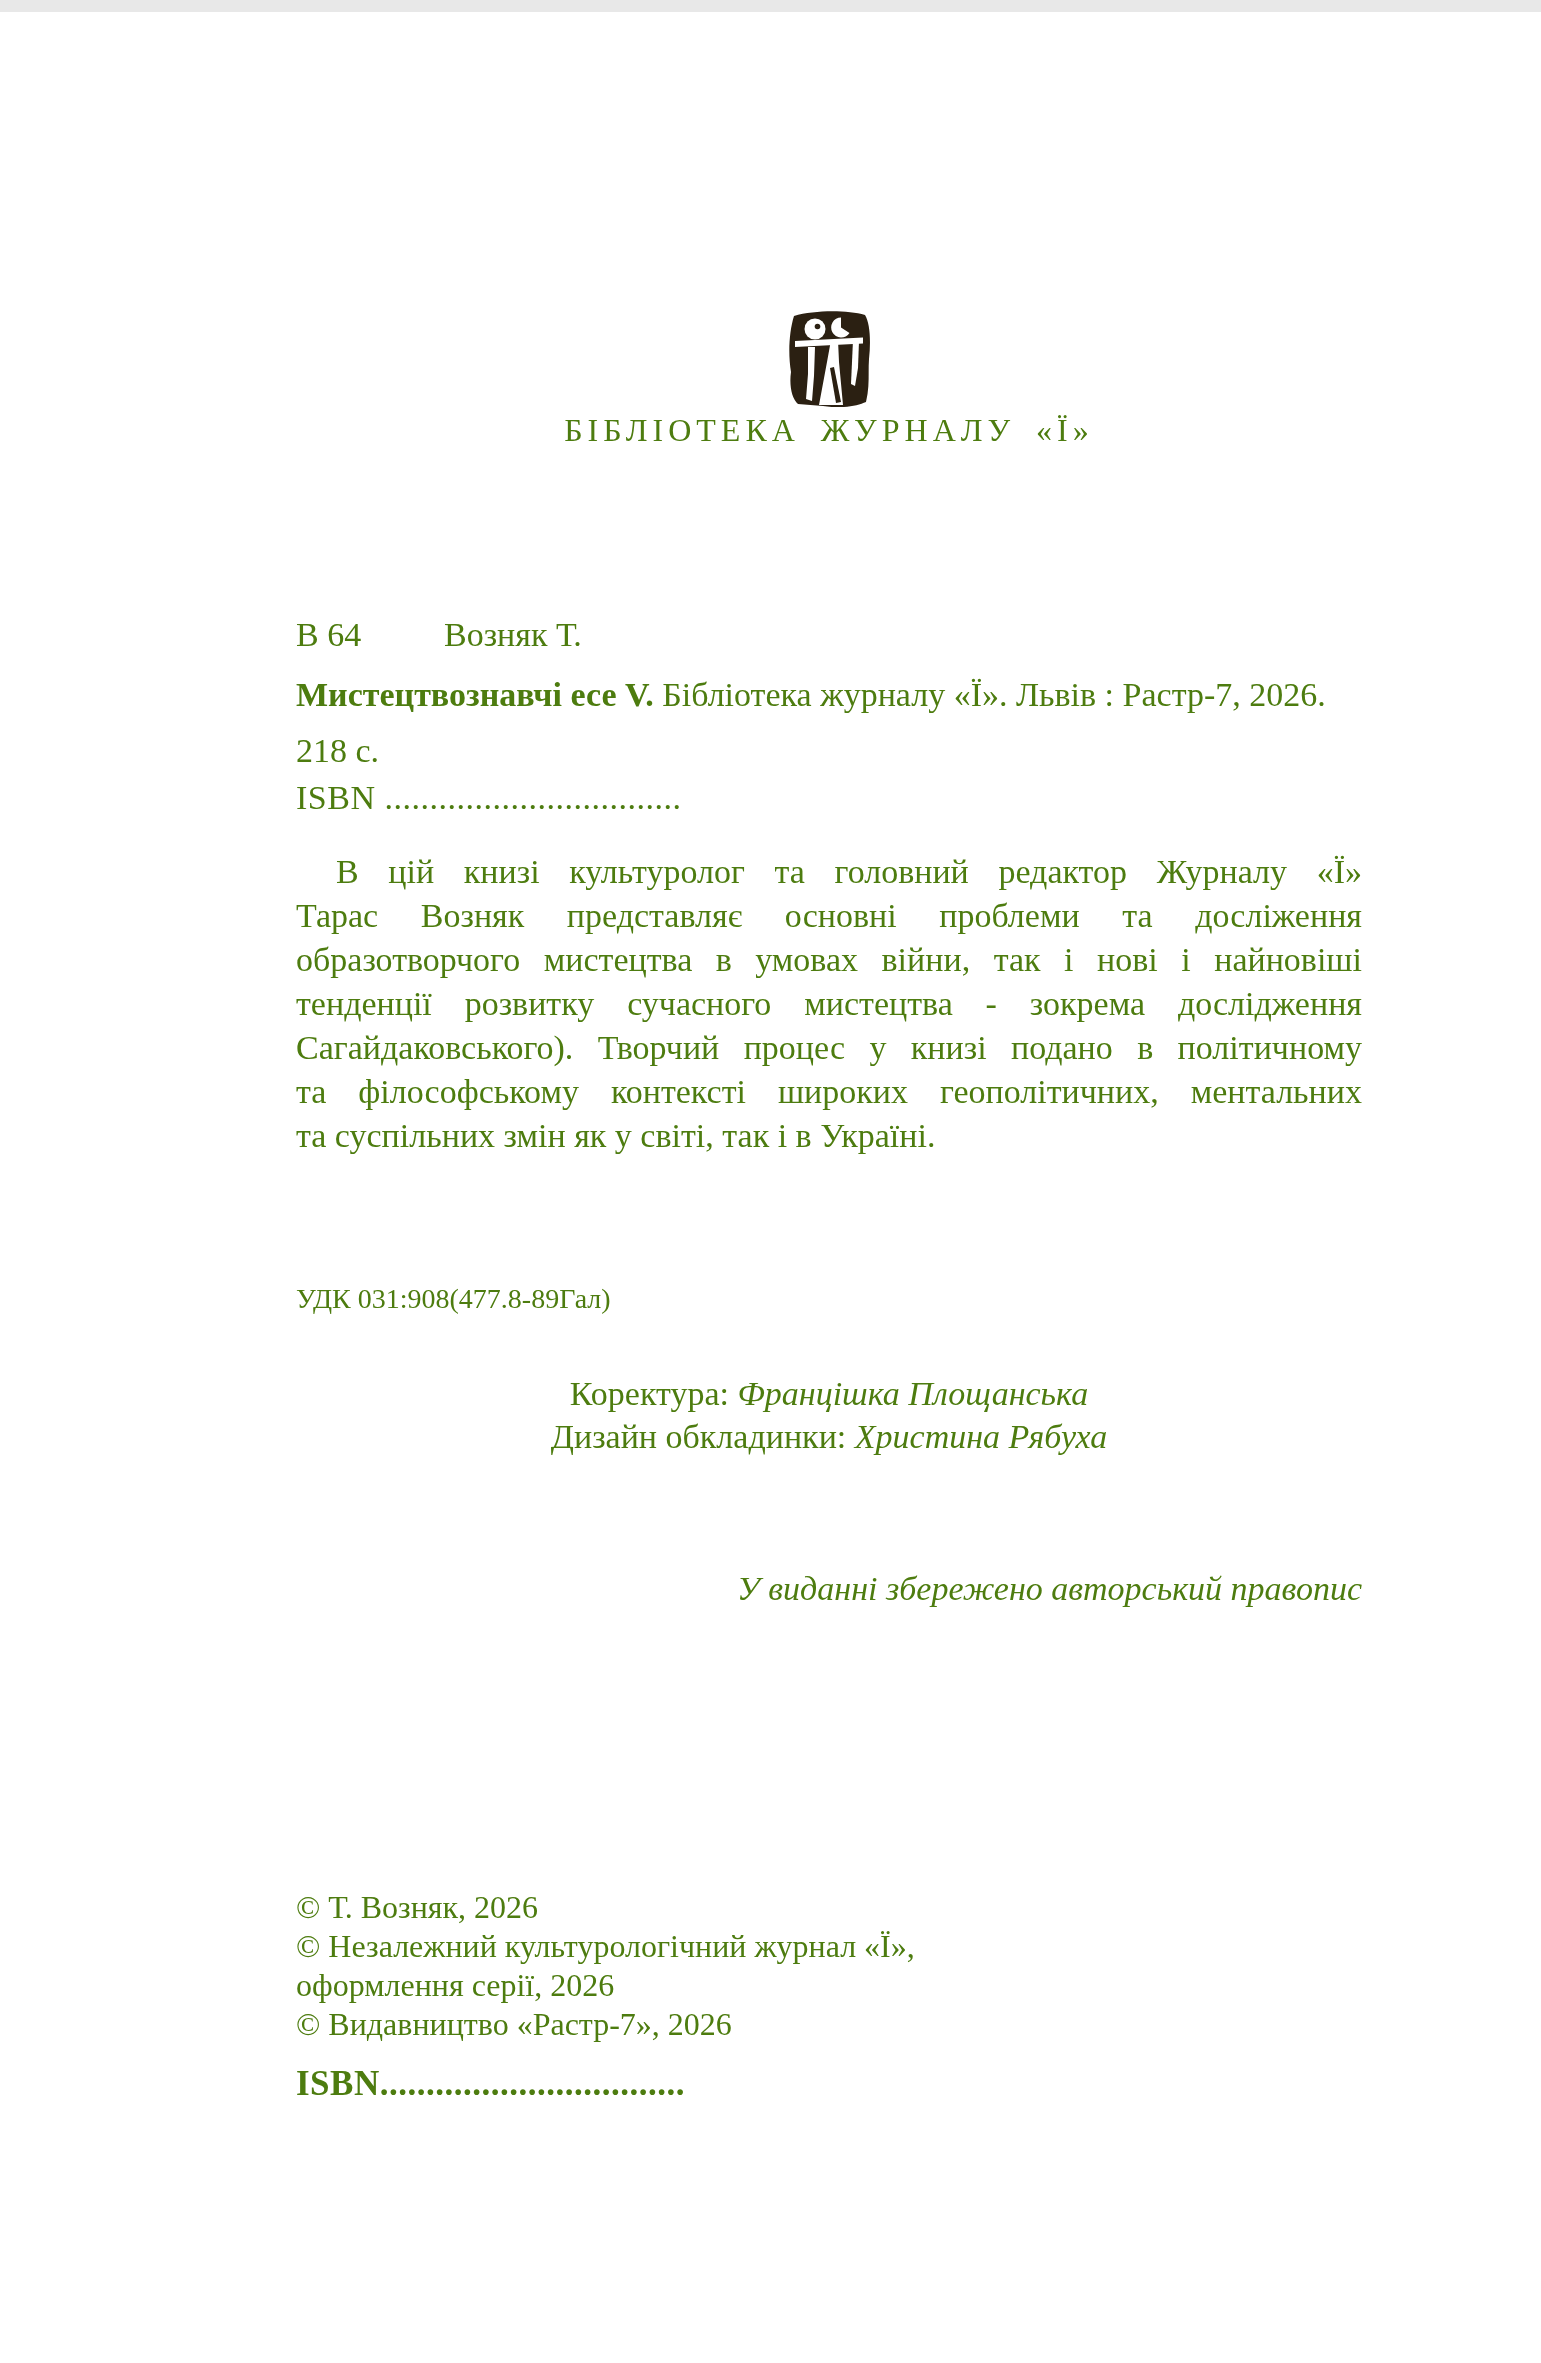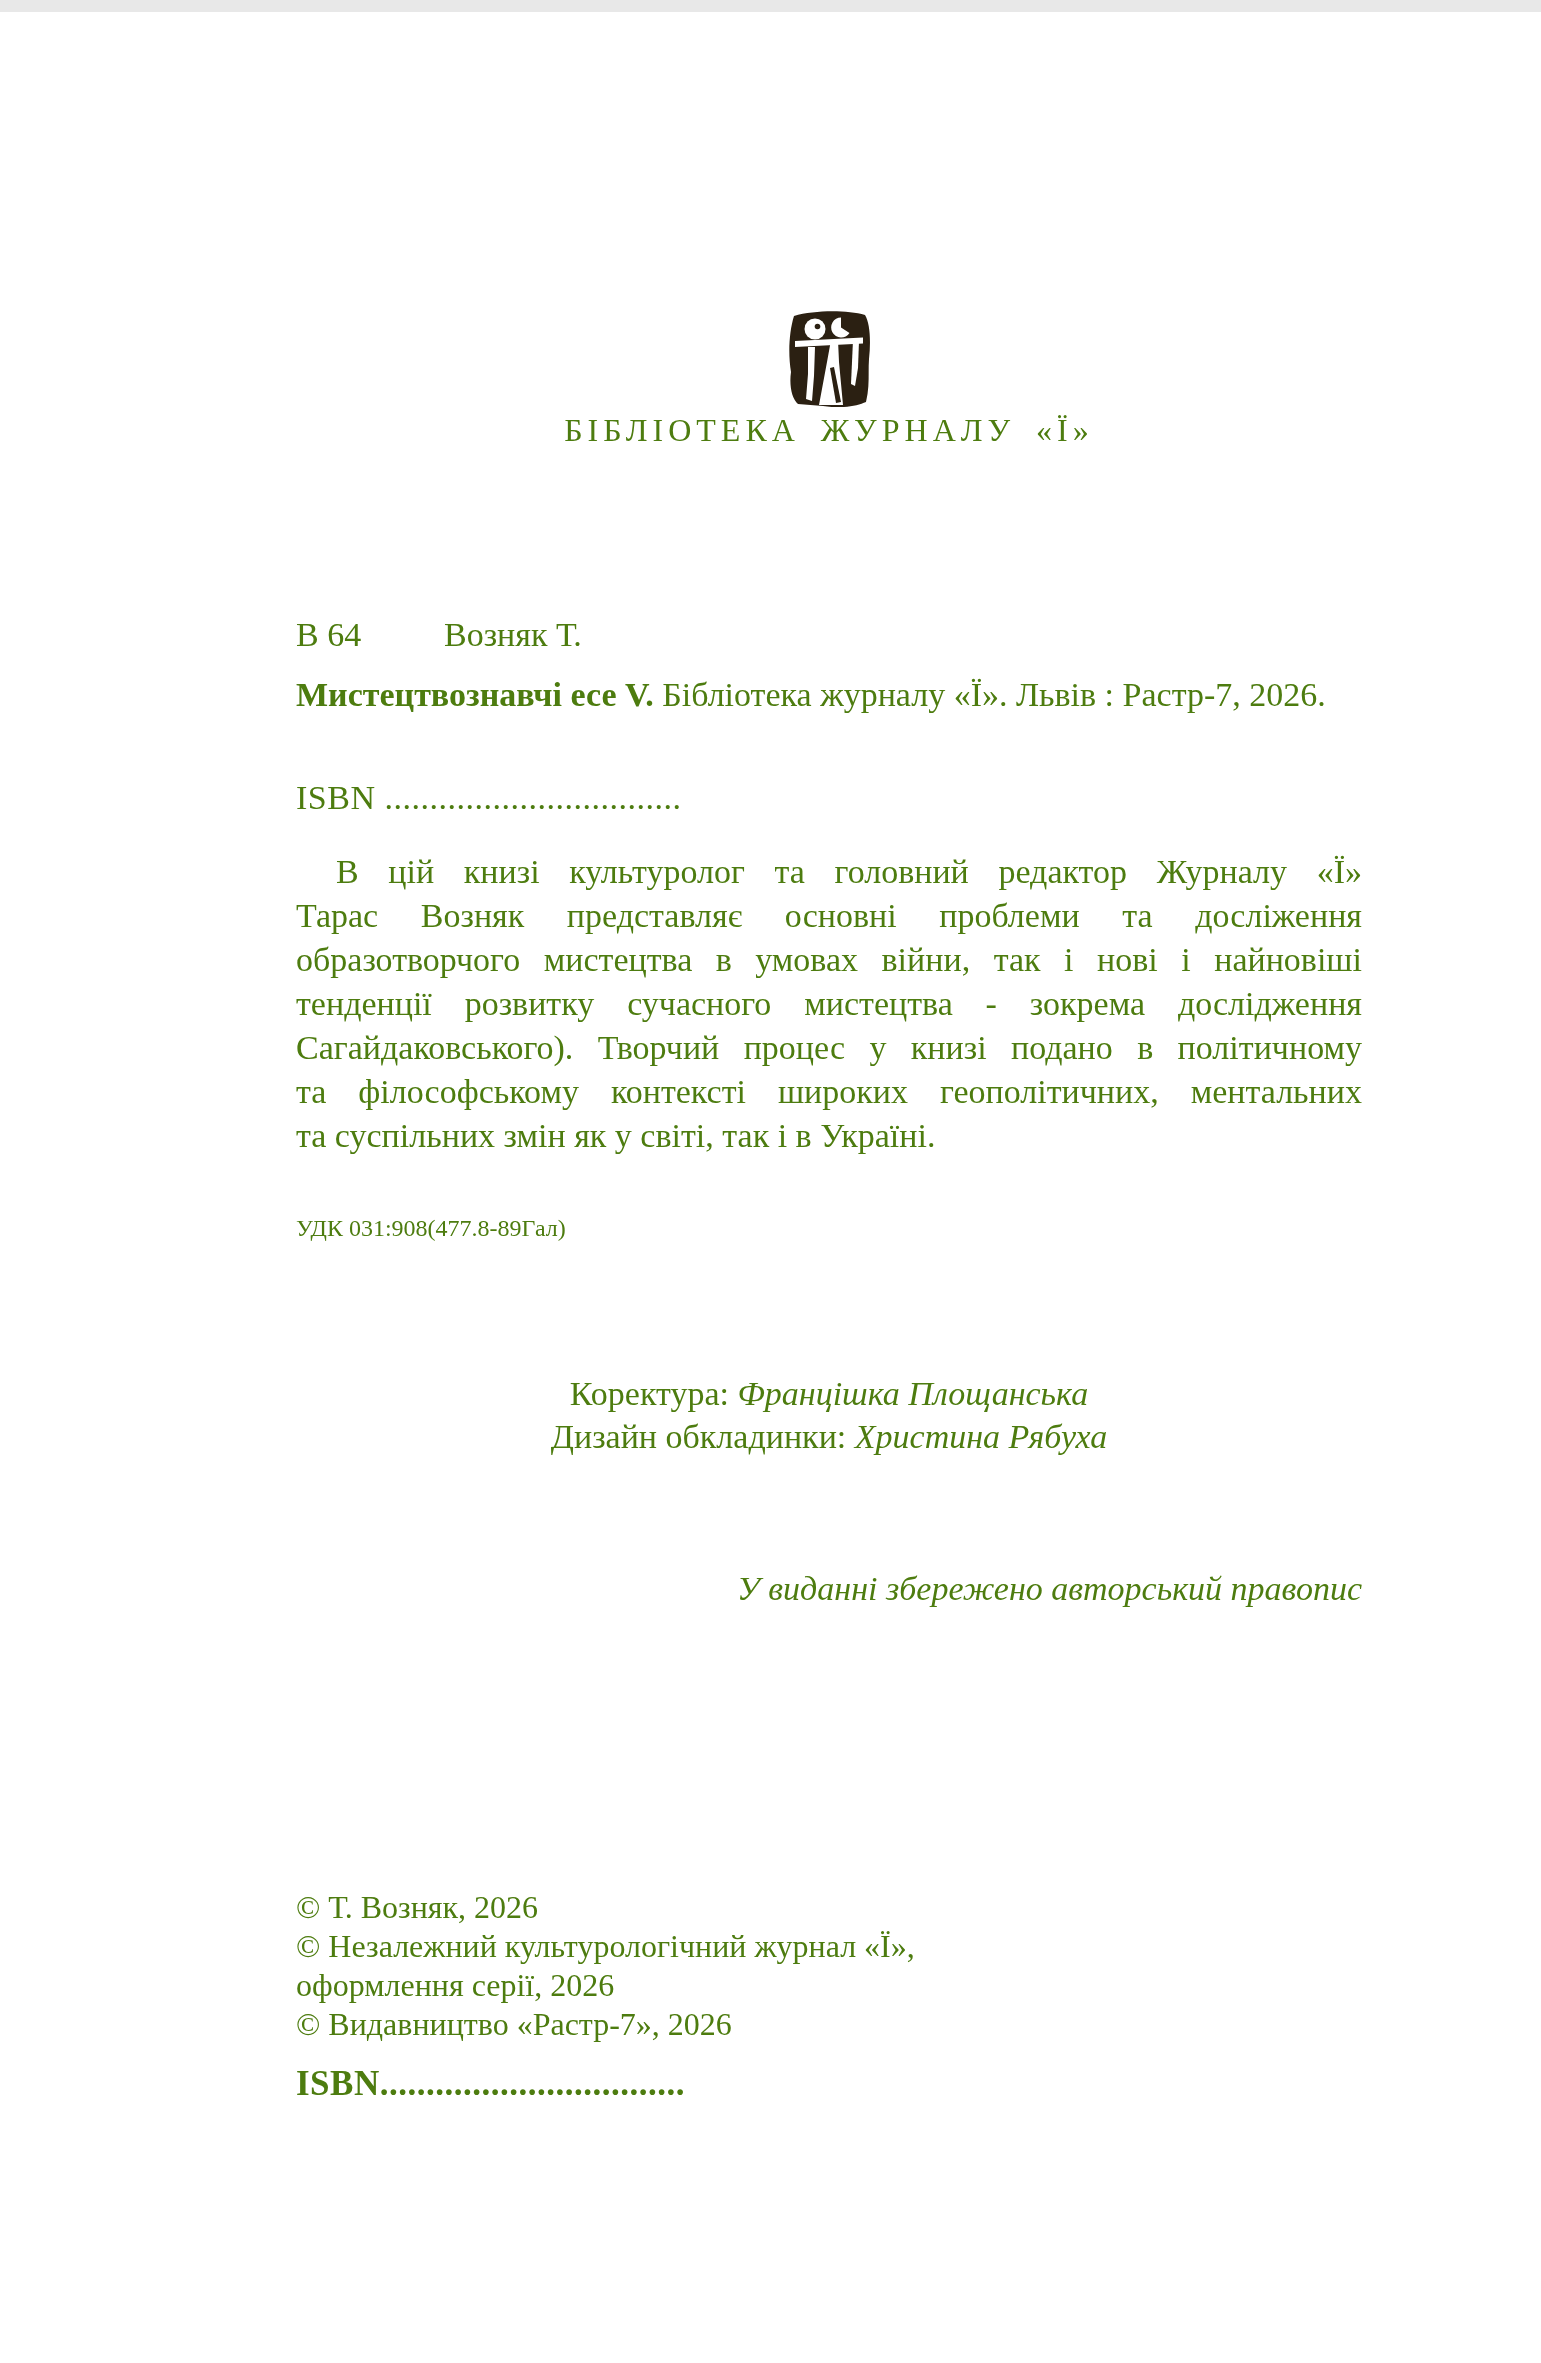--- a/index.html
+++ b/index.html
@@ -48,21 +48,21 @@
   .pline {
     font-size: 34px;
     line-height: 44px;
     text-align: justify;
     text-align-last: justify;
     white-space: nowrap; 
   }
   .pline.first { text-indent: 40px; }
   .pline.last { text-align-last: left; }
 
-  .udk { top: 1195px; font-size: 24px; line-height: 42px; }
+  .udk { top: 1266px; font-size: 28px; line-height: 42px; }
 
   .credits { top: 1360px; text-align: center; }
   .credit-line { font-size: 34px; line-height: 43px; }
   .credit-name { font-style: italic; }
 
   .ortho-note { top: 1556px; text-align: right; font-size: 34px; line-height: 42px; font-style: italic; }
 
   .copyright { top: 1876px; }
   .c-line { font-size: 32px; line-height: 39px; }
 
@@ -91,20 +91,21 @@
     <div class="abs series-title">БІБЛІОТЕКА ЖУРНАЛУ «Ї»</div>
 
     <div class="abs catalog-line1">
       <span class="catalog-code">В 64</span><span>Возняк Т.</span>
     </div>
 
     <div class="abs biblio">
       <span class="t-bold">Мистецтвознавчі есе V.</span><span> Бібліотека журналу «Ї». Львів : Растр-7, 2026.</span>
     </div>
 
+    <div class="abs pages-line">218 с.</div>
 
     <div class="abs isbn-top">ISBN .................................</div>
 
     <div class="abs annotation">
       <div class="pline first">В цій книзі культуролог та головний редактор Журналу «Ї»</div>
       <div class="pline">Тарас Возняк представляє основні проблеми та досліження</div>
       <div class="pline">образотворчого мистецтва в умовах війни, так і нові і найновіші</div>
       <div class="pline">тенденції розвитку сучасного мистецтва - зокрема дослідження</div>
       <div class="pline">Сагайдаковського). Творчий процес у книзі подано в політичному</div>
       <div class="pline">та філософському контексті широких геополітичних, ментальних</div>

